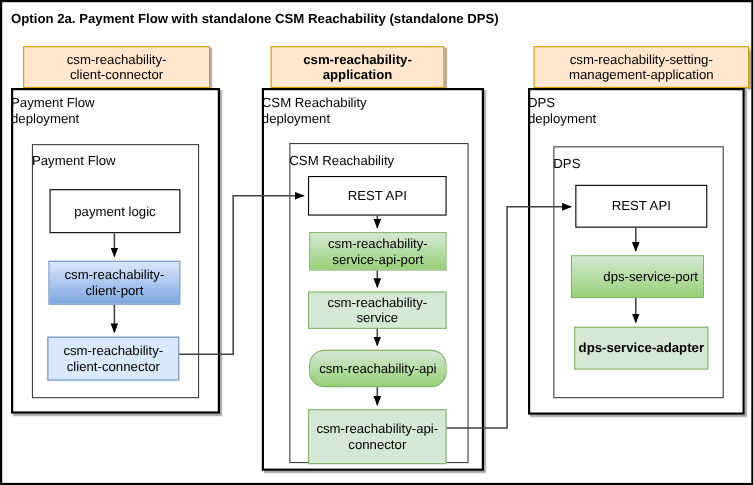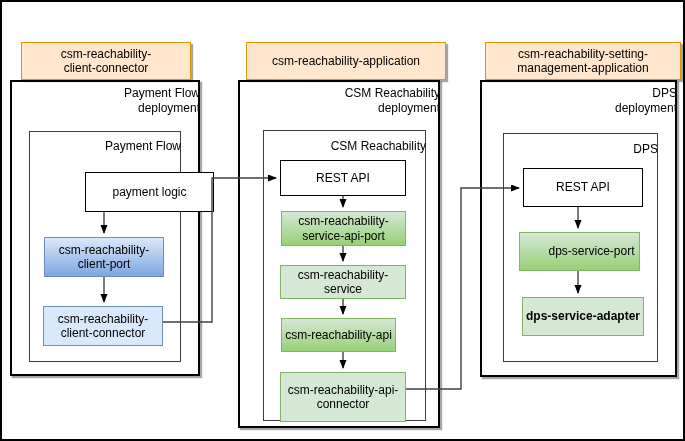--- a/index.html
+++ b/index.html
@@ -7,66 +7,67 @@
     position:relative;width:685px;height:441px;background:#ffffff;
     border:2px solid #000;box-sizing:border-box;overflow:hidden;
     font-family:"Liberation Sans","DejaVu Sans",sans-serif;color:#000;
   }
   .title{position:absolute;left:8px;top:8px;font-size:12px;font-weight:bold;white-space:nowrap;}
   .box{position:absolute;box-sizing:border-box;display:flex;align-items:center;justify-content:center;
        text-align:center;font-size:12px;line-height:1.2;white-space:pre-line;}
   .tag{background:#ffe6cc;border:1px solid #d79b00;box-shadow:2px 2px 1px rgba(0,0,0,0.35);z-index:3;}
   .dep{border:2px solid #000;background:#fff;box-shadow:2px 2px 1px rgba(0,0,0,0.35);z-index:1;}
   .inner{border:1px solid #3d3d3d;background:#fff;z-index:1;}
-  .heading{position:absolute;text-align:right;font-size:12px;line-height:1.25;white-space:pre-line;z-index:2;}
+  .heading{position:absolute;text-align:left;font-size:12px;line-height:1.25;white-space:pre-line;z-index:2;}
   .node{z-index:2;}
   .node-white{background:#fff;border:1px solid #000;}
   .node-blue-grad{background:linear-gradient(#dae8fc,#7ea6e0);border:1px solid #6c8ebf;}
   .node-blue{background:#dae8fc;border:1px solid #6c8ebf;}
   .node-green-grad{background:linear-gradient(#d5e8d4,#97d077);border:1px solid #82b366;}
   .node-green{background:#d5e8d4;border:1px solid #82b366;}
   svg.wires{position:absolute;left:0;top:0;z-index:4;pointer-events:none;}
 </style>
 </head>
 <body>
 
 <div id="canvas">
 
+  <div class="title">Option 2a. Payment Flow with standalone CSM Reachability (standalone DPS)</div>
 
   <div class="box tag" style="left:19px;top:40px;width:170px;height:38px;">csm-reachability-
 client-connector</div>
 
   <div class="box dep" style="left:8px;top:78px;width:190px;height:296px;"></div>
   <div class="heading" style="left:8px;top:84px;width:190px;">Payment Flow
 deployment</div>
 
   <div class="box inner" style="left:27px;top:129px;width:152px;height:231px;"></div>
   <div class="heading" style="left:27px;top:137px;width:152px;">Payment Flow</div>
 
-  <div class="box node node-white" style="left:43px;top:170px;width:129px;height:40px;margin-left:40px;">payment logic</div>
+  <div class="box node node-white" style="left:43px;top:170px;width:119px;height:40px;">payment logic</div>
   <div class="box node node-blue-grad" style="left:42px;top:235px;width:120px;height:40px;">csm-reachability-
 client-port</div>
   <div class="box node node-blue" style="left:41px;top:304px;width:120px;height:40px;">csm-reachability-
 client-connector</div>
 
-  <div class="box tag" style="left:244px;top:40px;width:200px;height:38px;">csm-reachability-application</div>
+  <div class="box tag" style="left:244px;top:40px;width:158px;height:38px;font-weight:bold;">csm-reachability-application</div>
 
   <div class="box dep" style="left:236px;top:78px;width:202px;height:348px;"></div>
   <div class="heading" style="left:236px;top:84px;width:202px;">CSM Reachability
 deployment</div>
 
   <div class="box inner" style="left:261px;top:128px;width:163px;height:291px;"></div>
   <div class="heading" style="left:261px;top:137px;width:163px;">CSM Reachability</div>
 
   <div class="box node node-white" style="left:278px;top:158px;width:126px;height:36px;">REST API</div>
   <div class="box node node-green-grad" style="left:279px;top:209px;width:125px;height:35px;">csm-reachability-
 service-api-port</div>
   <div class="box node node-green" style="left:278px;top:263px;width:126px;height:34px;">csm-reachability-
 service</div>
-  <div class="box node node-green-grad" style="left:279px;top:316px;width:115px;height:34px;">csm-reachability-api</div>
+  <div class="box node node-green-grad" style="left:279px;top:316px;width:125px;height:34px;border-radius:14px;">csm-reachability-api</div>
   <div class="box node node-green" style="left:278px;top:370px;width:126px;height:50px;">csm-reachability-api-
 connector</div>
 
   <div class="box tag" style="left:483px;top:40px;width:196px;height:38px;">csm-reachability-setting-
 management-application</div>
 
   <div class="box dep" style="left:478px;top:78px;width:197px;height:297px;"></div>
   <div class="heading" style="left:478px;top:84px;width:197px;">DPS
 deployment</div>
 

